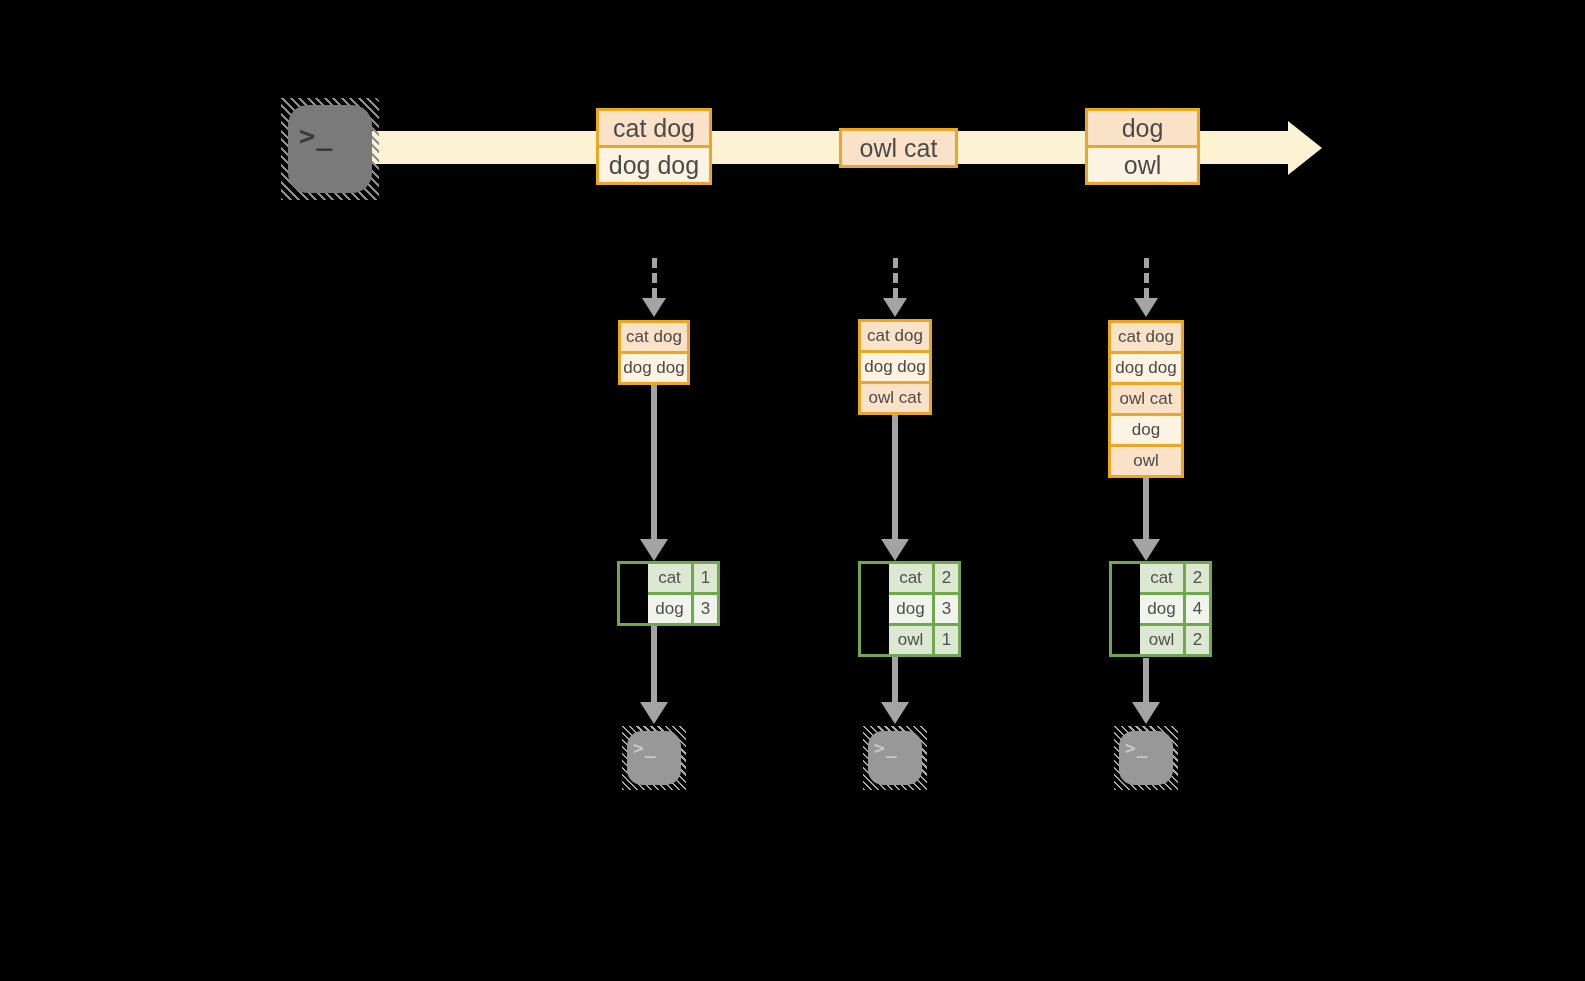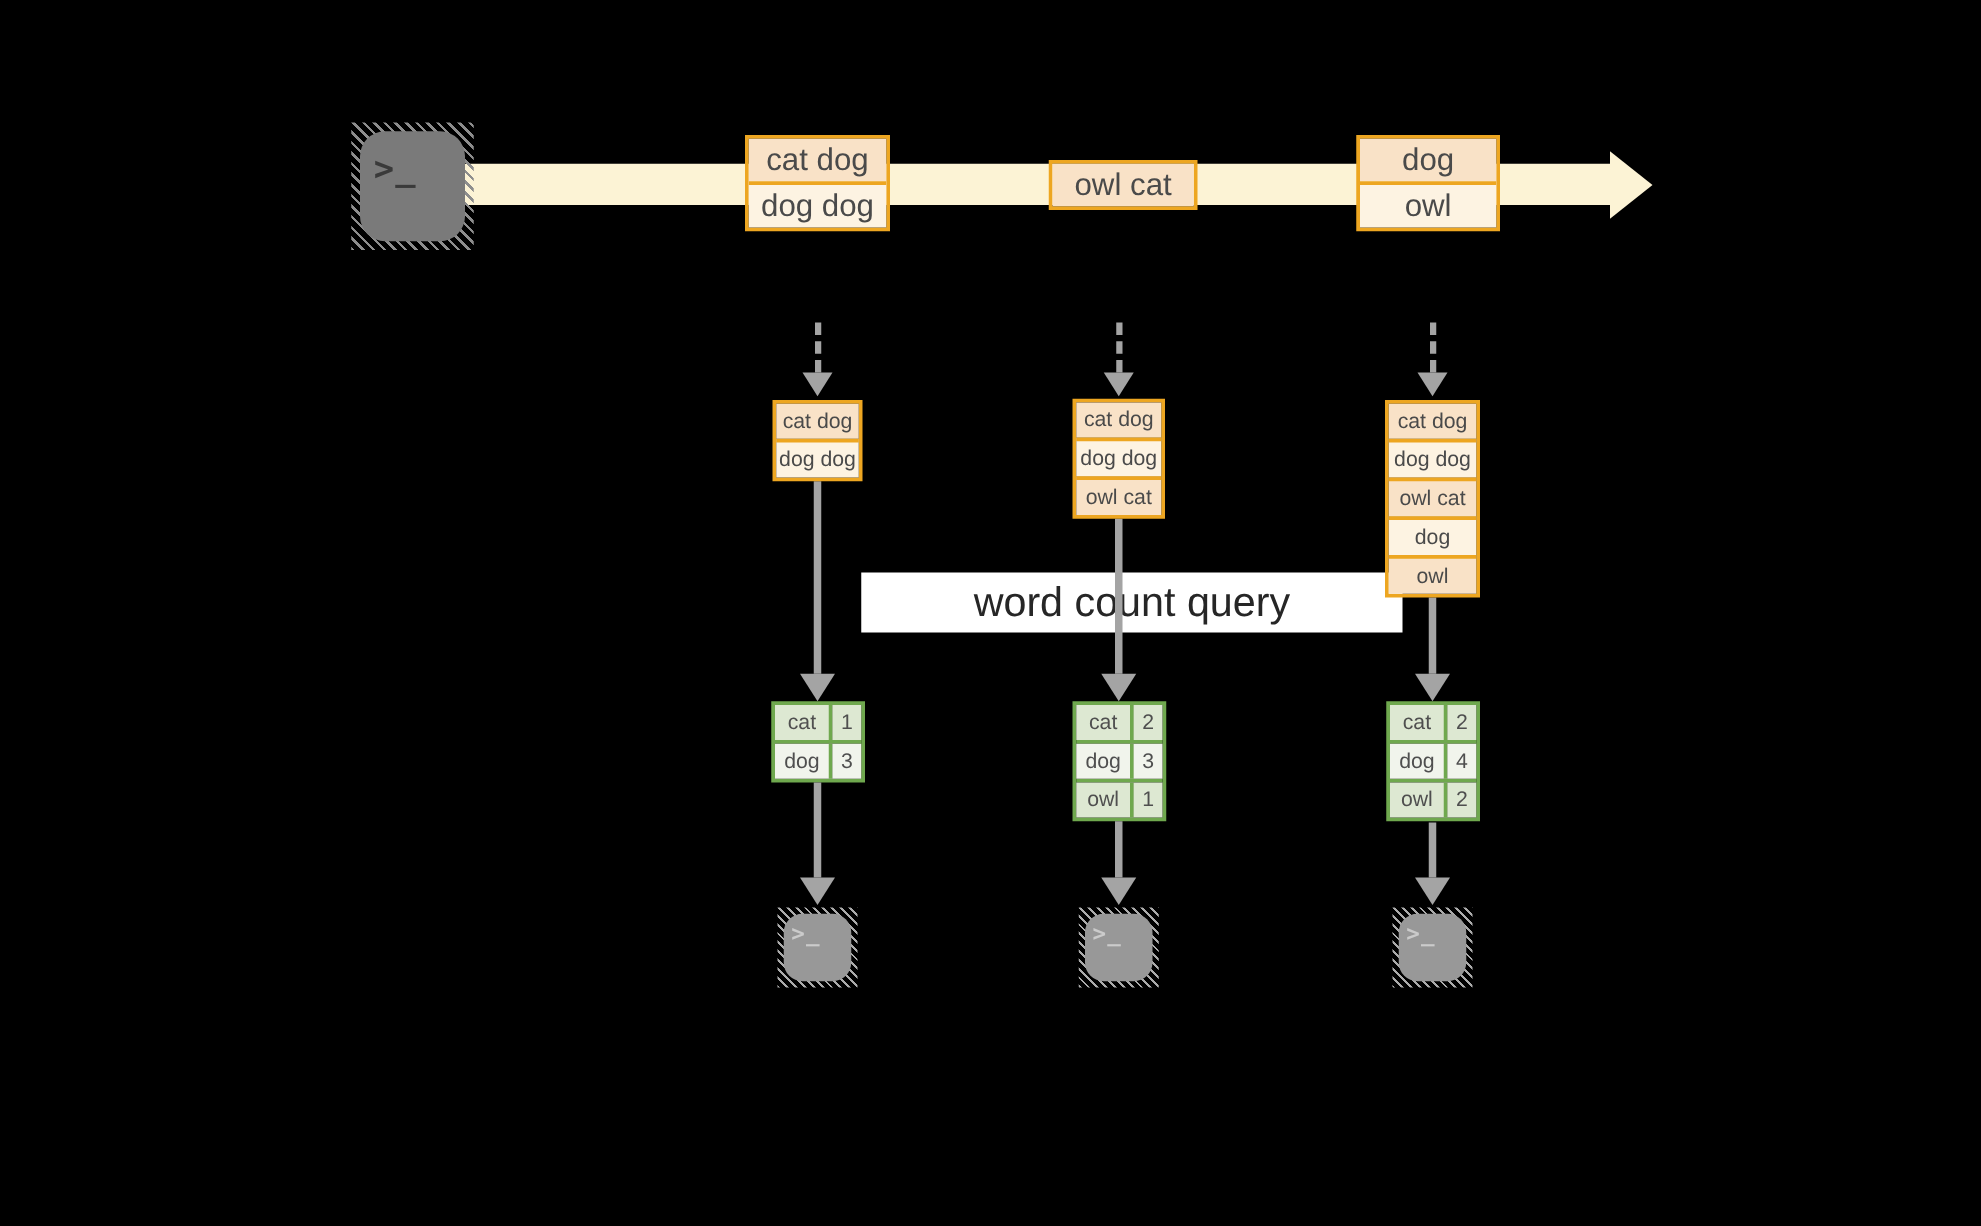--- a/index.html
+++ b/index.html
@@ -62,21 +62,21 @@
   #sa-2{left:879px;top:415px}#sa-2 .sline{height:124px}
   #sa-3{left:1130px;top:478px}#sa-3 .sline{height:61px}
   #sa-4{left:638px;top:626px}#sa-4 .sline{height:76px}
   #sa-5{left:879px;top:657px}#sa-5 .sline{height:45px}
   #sa-6{left:1130px;top:658px}#sa-6 .sline{height:44px}
   
   #qlabel{position:absolute;left:689px;top:458px;width:433px;height:48px;background:var(--label-bg,#fff);
     z-index:5;display:flex;align-items:center;justify-content:center;
     font-size:33px;color:#262626;white-space:nowrap;}
   
-  .gtable{position:absolute;border:3px solid var(--green-border,#6fa84e);z-index:3;}
+  .gtable{position:absolute;border:3px solid var(--green-border,#6fa84e);z-index:3;padding-left:28px;}
   .g-row{display:flex;height:28px;line-height:28px;}
   .g-row+.g-row{border-top:3px solid var(--green-border,#6fa84e);}
   .g-row:nth-child(odd) .g-cell{background:var(--fill-green-tint,#dde8d2);}
   .g-row:nth-child(even) .g-cell{background:var(--fill-green-light,#f1f4ec);}
   .g-cell{text-align:center;font-size:17px;color:#4f4f4f;}
   .g-word{width:43px;border-right:3px solid var(--green-border,#6fa84e);}
   .g-count{width:23px;}
   #table-1{left:617px;top:561px}
   #table-2{left:858px;top:561px}
   #table-3{left:1109px;top:561px}
@@ -130,21 +130,20 @@
     <div class="s-row">owl cat</div>
   </div>
   <div class="sbox" id="stack-3">
     <div class="s-row">cat dog</div>
     <div class="s-row">dog dog</div>
     <div class="s-row">owl cat</div>
     <div class="s-row">dog</div>
     <div class="s-row">owl</div>
   </div>
 
-  <div id="qlabel">word count query</div>
 
   <div class="arrow" id="sa-1">
     <div class="sline"></div>
     <div class="shead"></div>
   </div>
   <div class="arrow" id="sa-2">
     <div class="sline"></div>
     <div class="shead"></div>
   </div>
   <div class="arrow" id="sa-3">

